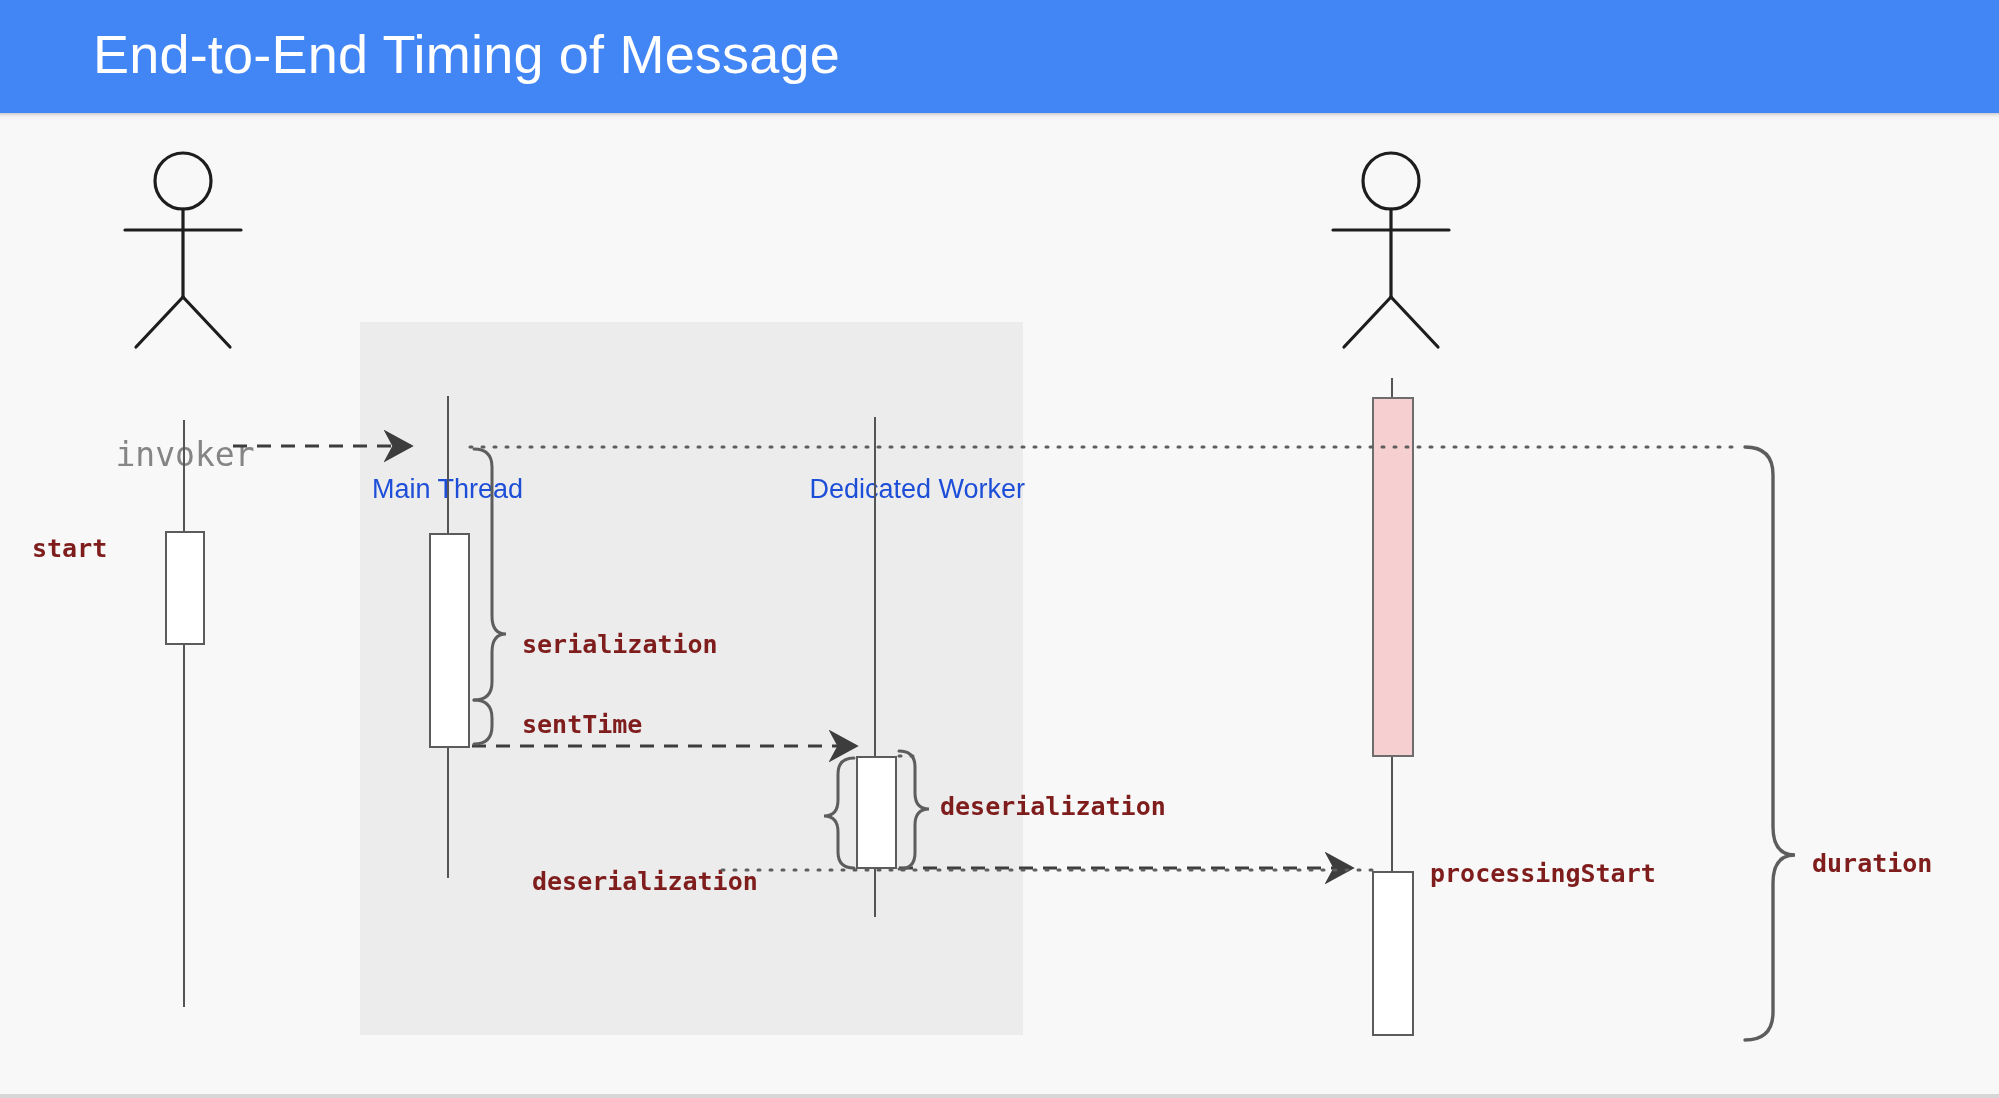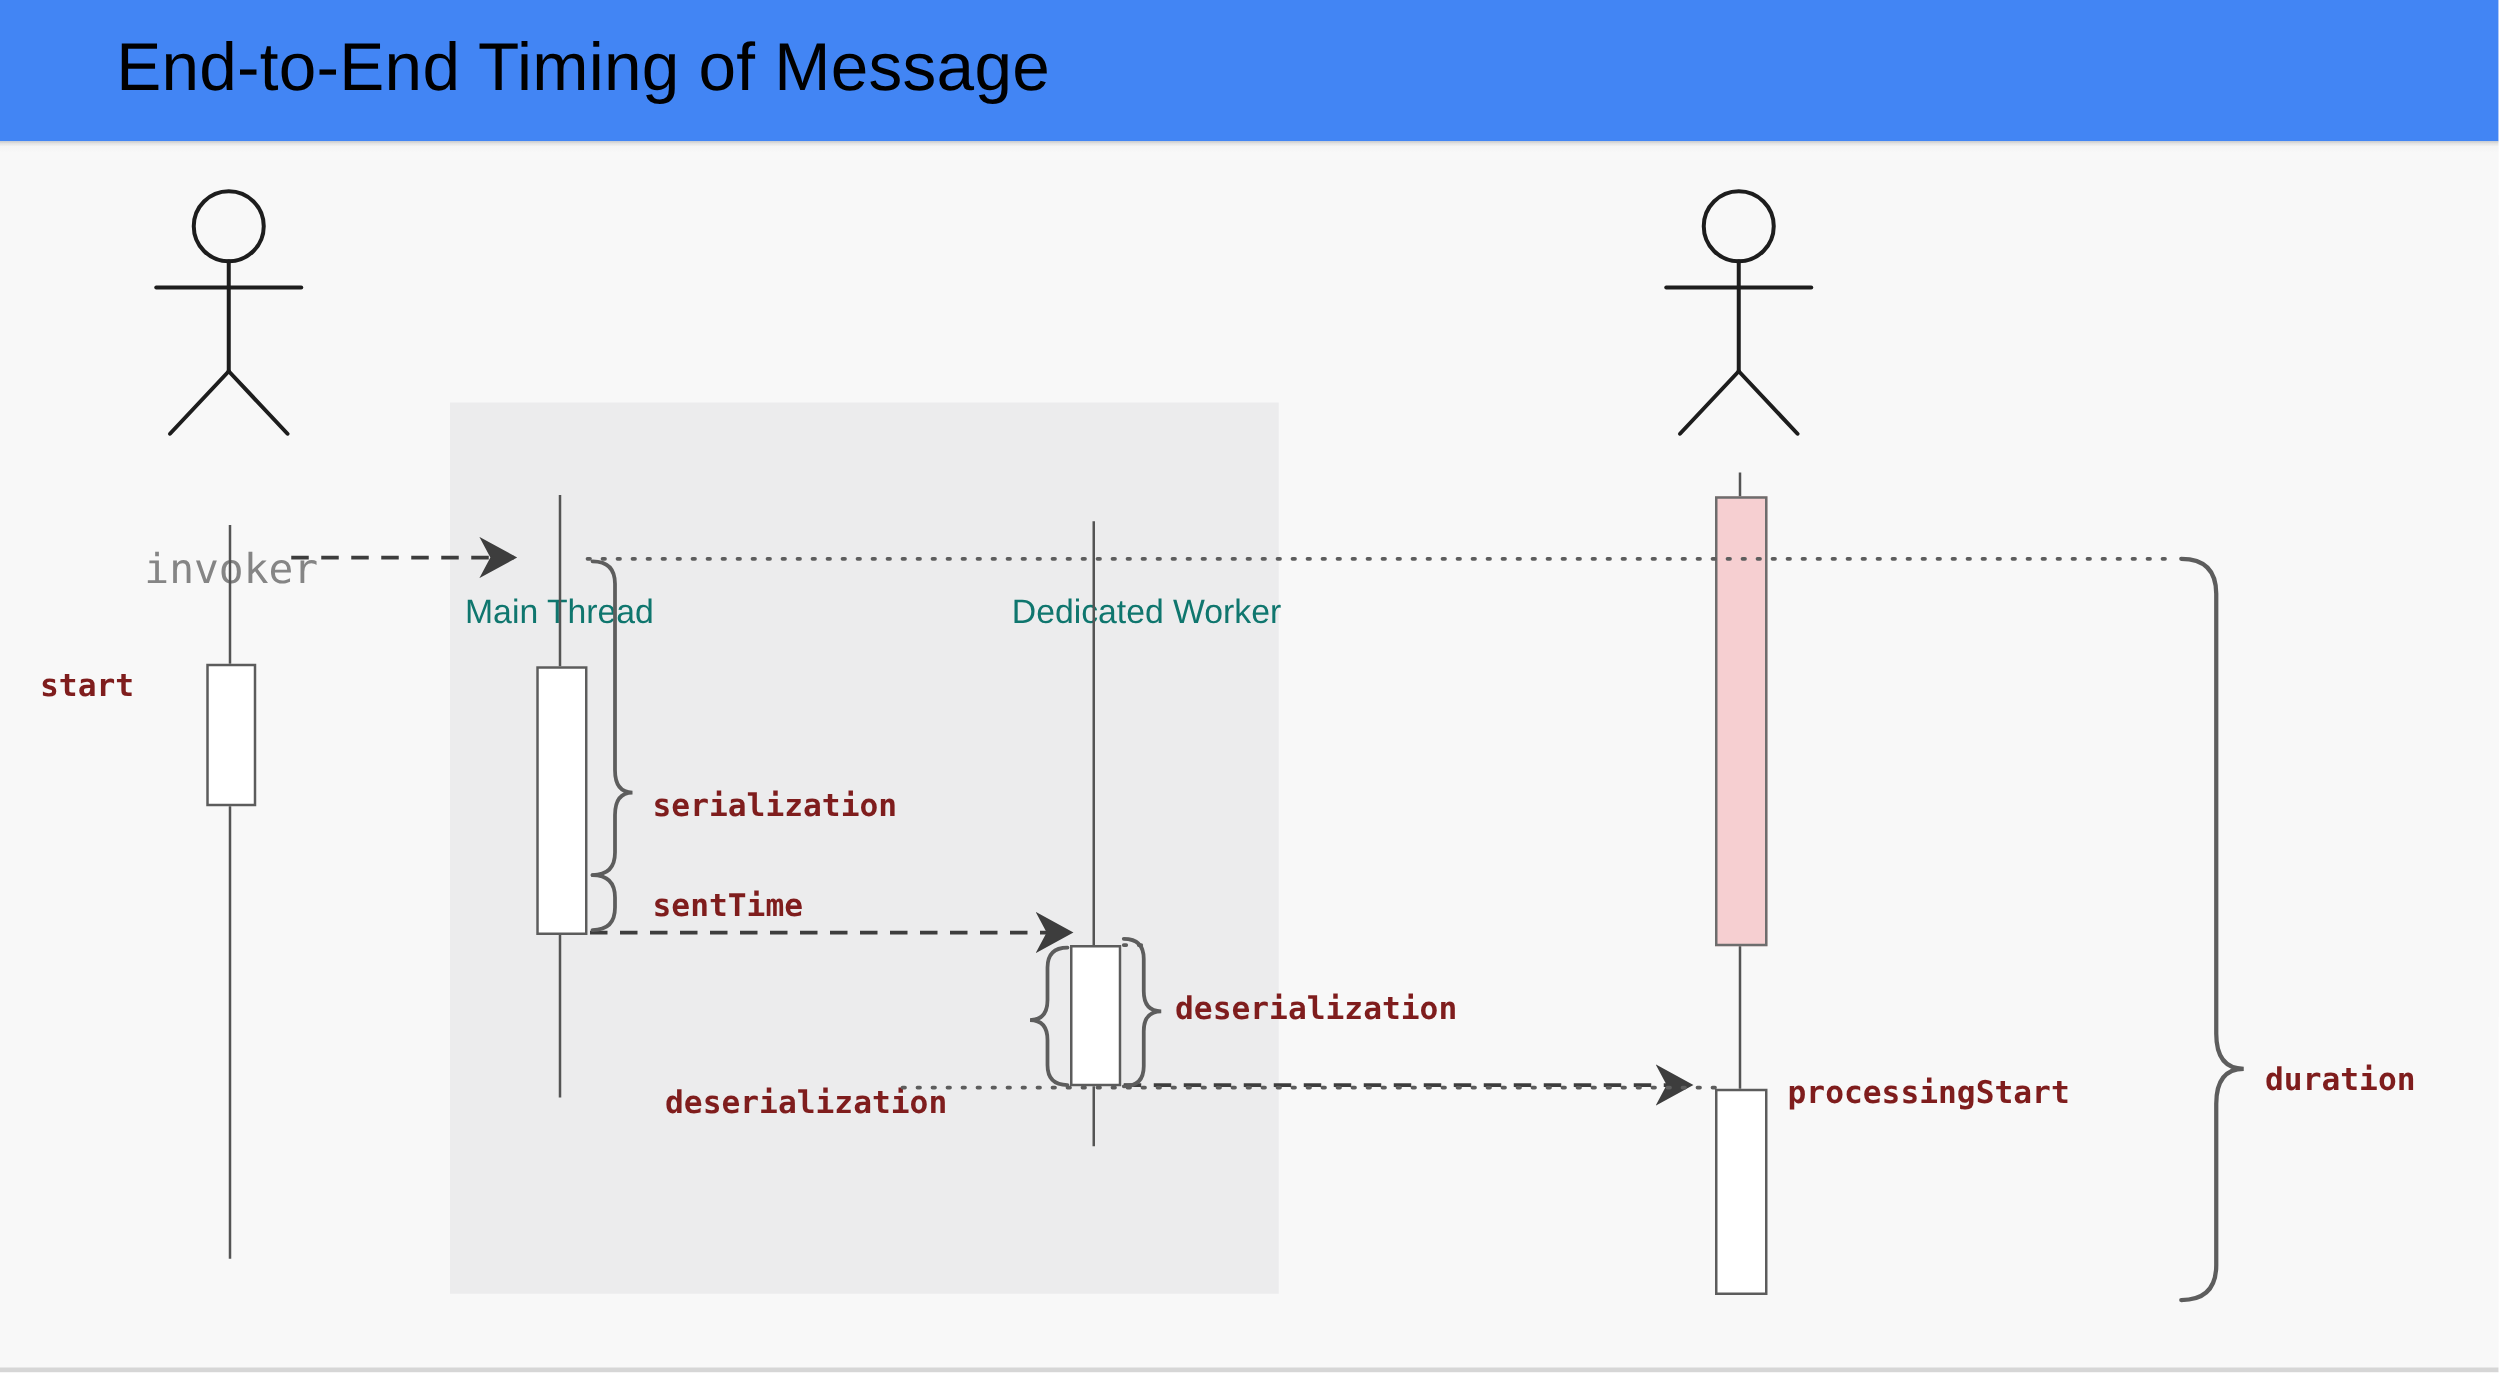--- a/index.html
+++ b/index.html
@@ -23,21 +23,21 @@
     width: 1999px;
     height: 113px;
     background: #4285f4;
   }
   #title-text {
     position: absolute;
     left: 93px;
     top: 6px;
     font-size: 54px;
     line-height: 96px;
-    color: #000000;
+    color: #ffffff;
     font-family: "Liberation Sans", sans-serif;
     font-weight: 400;
     letter-spacing: 0.2px;
     white-space: nowrap;
     text-align: right;
   }
   #title-shadow {
     position: absolute;
     left: 0; top: 113px;
     width: 1999px;
@@ -82,21 +82,21 @@
     color: #858585;
     white-space: nowrap;
     text-align: center;
   }
 
   
   .participant-label {
     position: absolute;
     font-family: "Liberation Sans", sans-serif;
     font-size: 27px;
-    color: #0f766e;
+    color: #1d4ed8;
     white-space: nowrap;
     text-align: center;
   }
 
   
   .mono-label {
     position: absolute;
     font-family: "DejaVu Sans Mono", "Liberation Mono", monospace;
     font-size: 25px;
     font-weight: bold;

